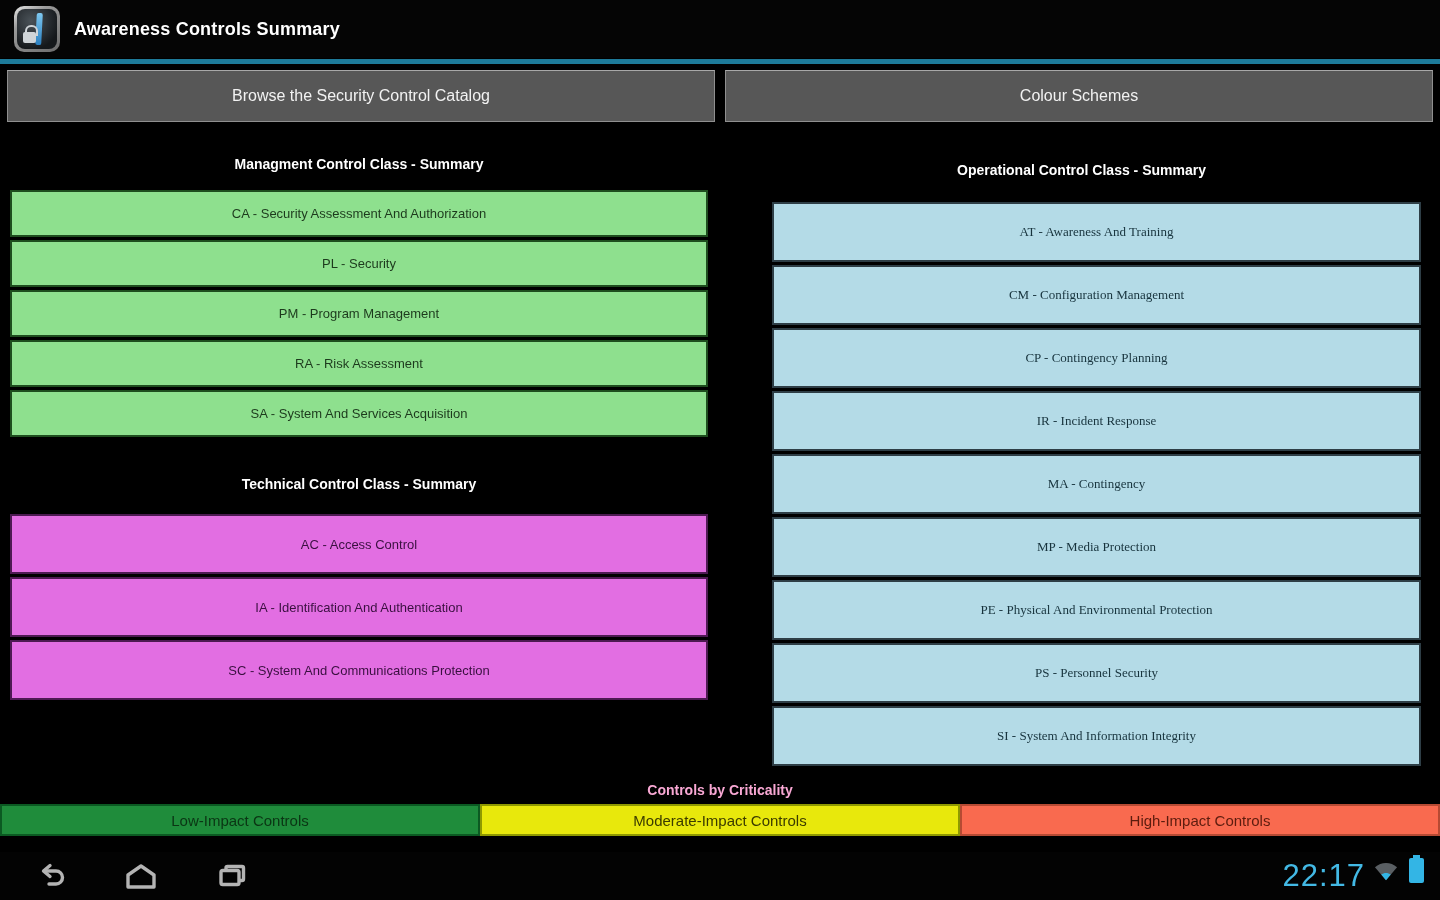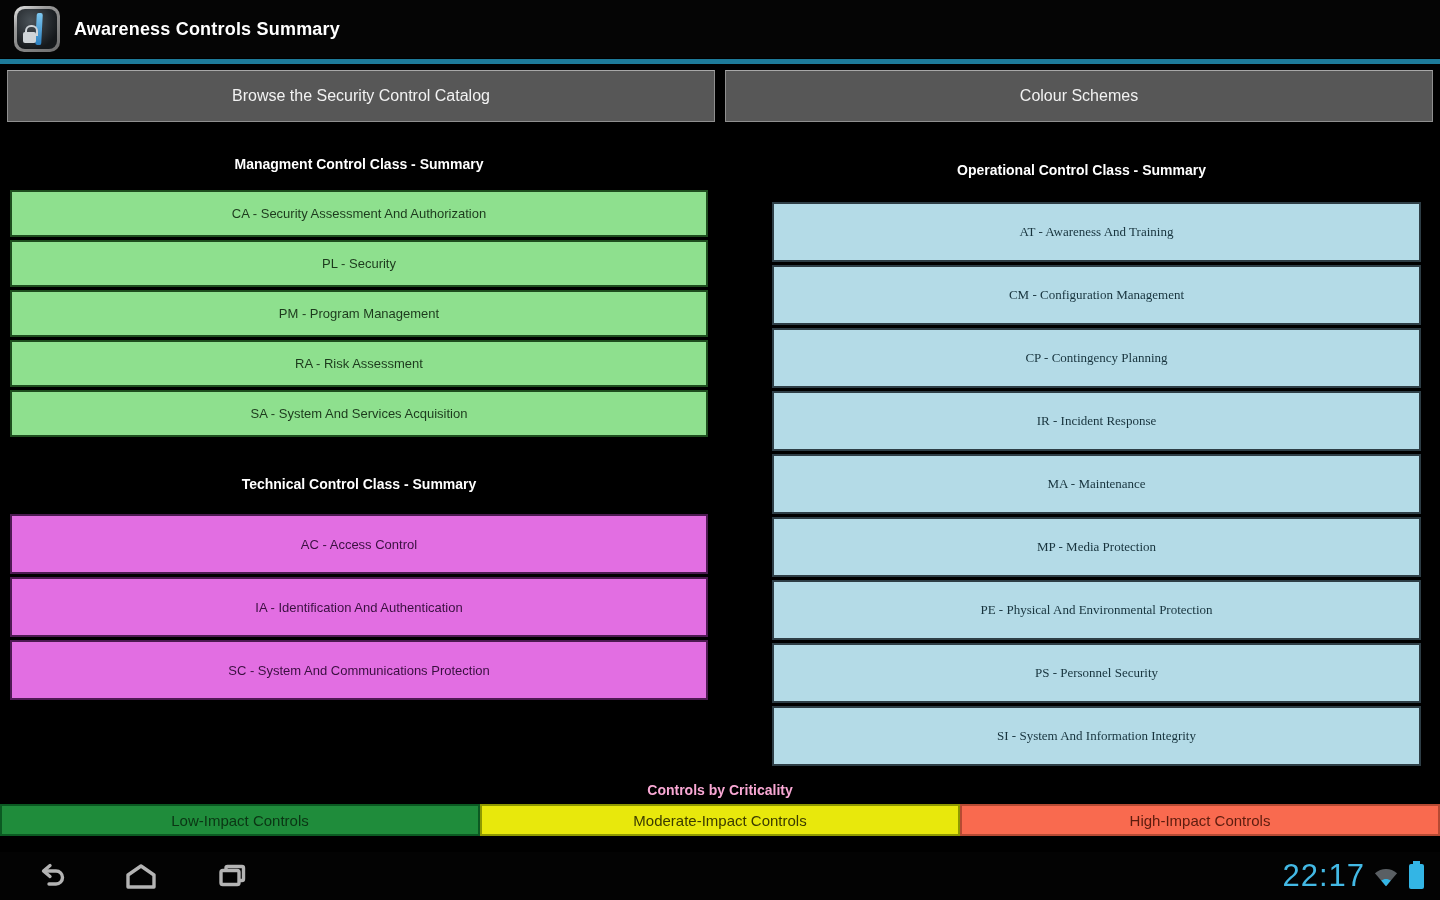--- a/index.html
+++ b/index.html
@@ -63,21 +63,21 @@
 
   
   .navbar { position:absolute; top:852px; left:0; width:1440px; height:48px; background:#030303;
             display:flex; align-items:center; }
   .navbtn { width:70px; height:48px; display:flex; align-items:center; justify-content:center;
             cursor:pointer; }
   #nav-back   { margin-left:14px; }
   #nav-home   { margin-left:22px; }
   #nav-recents{ margin-left:22px; }
   .nav-svg { stroke:#b4b4b4; fill:none; stroke-width:3.4; stroke-linecap:round; stroke-linejoin:round; }
-  .status-cluster { margin-left:auto; margin-right:16px; display:flex; align-items:center; gap:8px; }
+  .status-cluster { margin-left:auto; margin-right:16px; display:flex; gap:8px; }
   #clock { color:#43b9e5; font-size:31px; letter-spacing:1px; }
   .battery { width:15px; height:25px; background:#33b5e5; border-radius:2px; position:relative; margin-left:2px; }
   .battery::before { content:""; position:absolute; top:-3px; left:4px; width:7px; height:3px; background:#33b5e5; }
 </style>
 </head>
 <body>
 
 <div id="screen">
 
   <div class="titlebar">
@@ -110,21 +110,21 @@
     <div class="ctl-btn" style="background-color: rgb(226, 110, 226);">AC - Access Control</div>
     <div class="ctl-btn" style="background-color: rgb(226, 110, 226);">IA - Identification And Authentication</div>
     <div class="ctl-btn" style="background-color: rgb(226, 110, 226);">SC - System And Communications Protection</div>
   </div>
 
   <div class="ctl-list" id="list-operational">
     <div class="ctl-btn" style="background-color: rgb(180, 219, 231);">AT - Awareness And Training</div>
     <div class="ctl-btn" style="background-color: rgb(180, 219, 231);">CM - Configuration Management</div>
     <div class="ctl-btn" style="background-color: rgb(180, 219, 231);">CP - Contingency Planning</div>
     <div class="ctl-btn" style="background-color: rgb(180, 219, 231);">IR - Incident Response</div>
-    <div class="ctl-btn" style="background-color: rgb(180, 219, 231);">MA - Maintenance</div>
+    <div class="ctl-btn" style="background-color: rgb(180, 219, 231);">MA - Contingency</div>
     <div class="ctl-btn" style="background-color: rgb(180, 219, 231);">MP - Media Protection</div>
     <div class="ctl-btn" style="background-color: rgb(180, 219, 231);">PE - Physical And Environmental Protection</div>
     <div class="ctl-btn" style="background-color: rgb(180, 219, 231);">PS - Personnel Security</div>
     <div class="ctl-btn" style="background-color: rgb(180, 219, 231);">SI - System And Information Integrity</div>
   </div>
 
   <div id="crit-title">Controls by Criticality</div>
   <div id="crit-row">
     <div class="crit-btn" id="crit-low" style="background-color: rgb(31, 140, 59);">Low-Impact Controls</div>
     <div class="crit-btn" id="crit-mod" style="background-color: rgb(232, 232, 12);">Moderate-Impact Controls</div>

